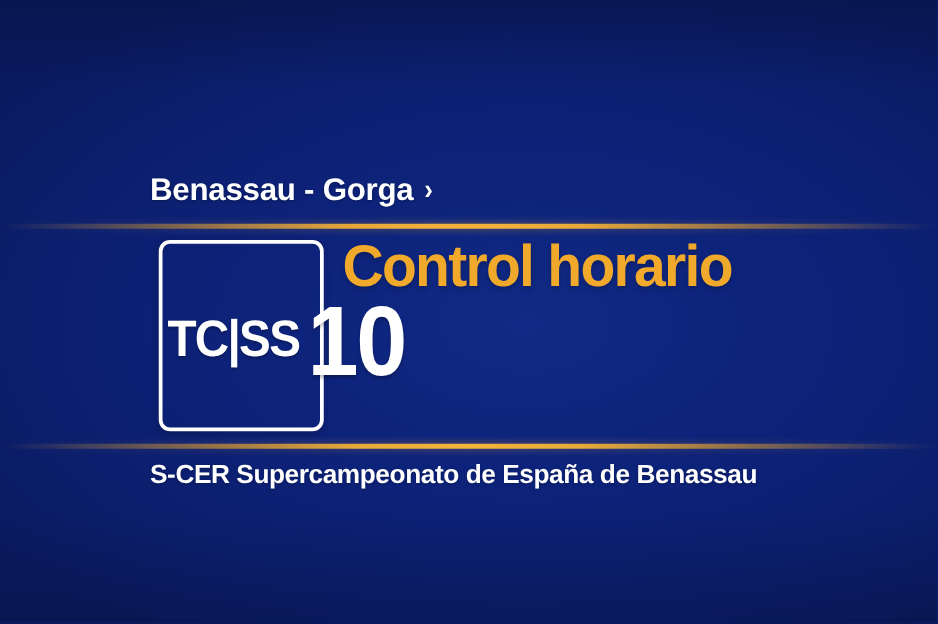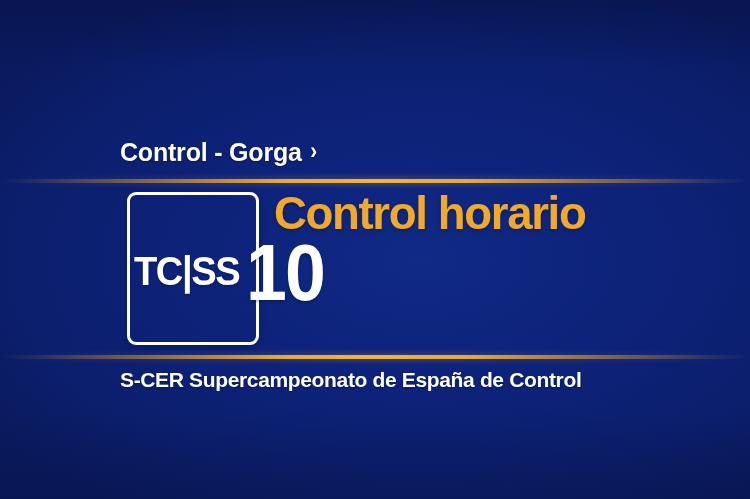--- a/index.html
+++ b/index.html
@@ -162,31 +162,31 @@
 
   <div id="bg-gradient"></div>
   <div id="bg-vignette"></div>
 
   <div class="rule" id="rule-top">
     <div class="rule-glow"></div>
     <div class="rule-core"></div>
   </div>
 
   <div id="breadcrumb">
-    <span>Control - Gorga</span>
+    <span>Benassau - Gorga</span>
     <span class="chevron">›</span>
   </div>
 
   <div id="tc-badge">
     <div id="tc-badge-code">TC|SS</div>
     <div id="tc-badge-number">10</div>
   </div>
 
   <div id="heading">Control horario</div>
 
   <div class="rule" id="rule-bottom">
     <div class="rule-glow"></div>
     <div class="rule-core"></div>
   </div>
 
-  <div id="series-line">S-CER Supercampeonato de España de Control</div>
+  <div id="series-line">S-CER Supercampeonato de España de Benassau</div>
 
 </div>
 
 </body></html>

